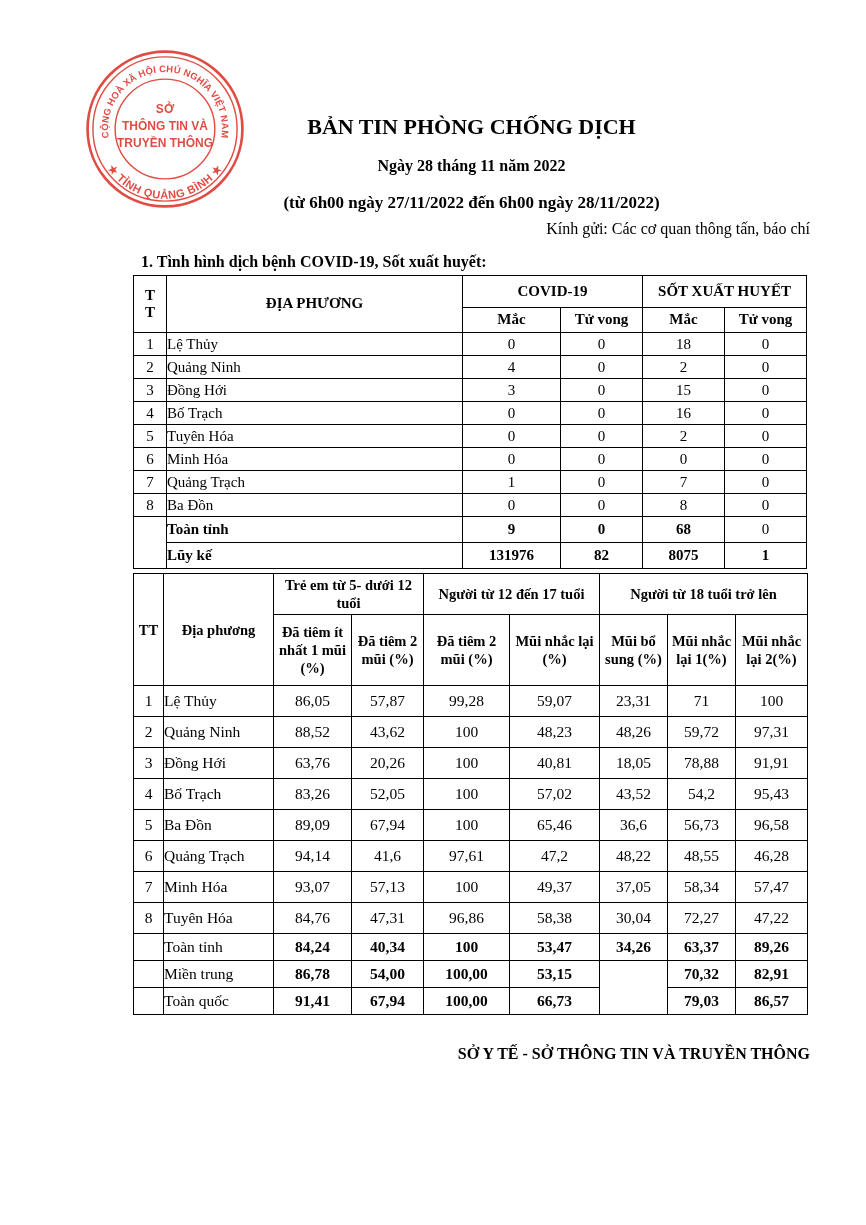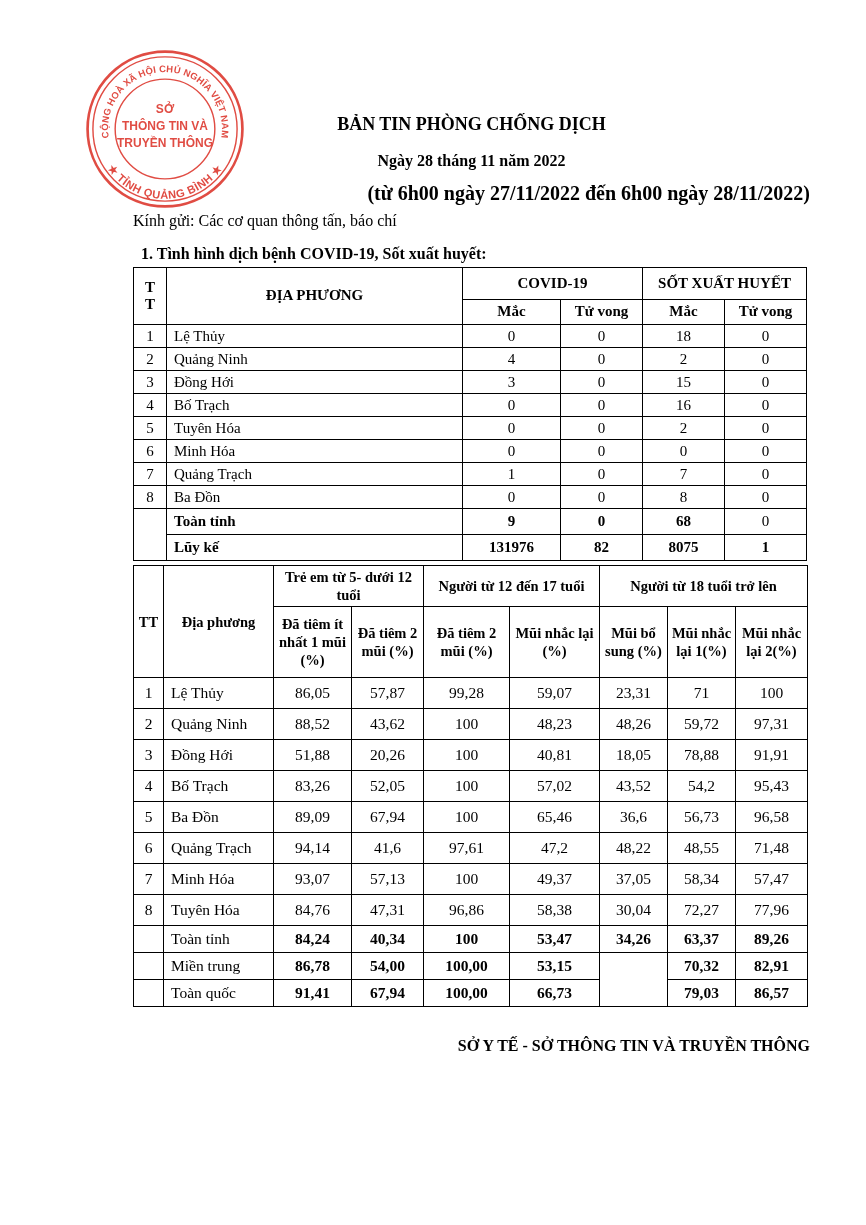--- a/index.html
+++ b/index.html
@@ -16,33 +16,33 @@
   .hdr-left { width:300px; text-align:center; font-size:15px; line-height:1.3; padding-top:3px; }
   .hdr-right { flex:1; text-align:center; font-size:15px; line-height:1.3; }
   .hdr-right .motto { font-size:16px; margin-top:2px; }
   .vmark { font-size:11px; margin-top:1px; }
 
   
   .stamp-wrap { position:absolute; left:76px; top:40px; width:178px; height:178px; z-index:2; pointer-events:none; opacity:.87; }
   .stamp-wrap svg { color: var(--stamp-red, #dc3228); font-family:"Liberation Sans", sans-serif; }
 
   
-  .title-main { text-align:center; font-size:18px; font-weight:bold; margin-top:38px; }
+  .title-main { text-align:center; font-size:22px; font-weight:bold; margin-top:38px; }
   .title-date { text-align:center; font-size:16px; font-weight:bold; margin-top:17px; }
-  .title-range { text-align:right; font-size:20px; font-weight:bold; margin-top:12px; }
-  .recipient { text-align:left; font-size:16px; margin-top:7px; }
+  .title-range { text-align:center; font-size:17px; font-weight:bold; margin-top:18px; }
+  .recipient { text-align:right; font-size:16px; margin-top:7px; }
   .section-heading { font-size:16px; font-weight:bold; margin-top:15px; padding-left:8px; }
   .section-heading.second { margin-top:42px; }
 
   
   table { border-collapse:collapse; table-layout:fixed; margin-top:4px; }
   td, th { border:1.5px solid #000; vertical-align:middle; overflow:hidden; }
   th { font-weight:bold; text-align:center; }
   td.c { text-align:center; }
-  td.l { text-align:left; padding-left:7px; }
+  td.l { text-align:left; padding-left:0; }
 
   .t1 { width:673px; font-size:15px; }
   .t1 th { font-size:15px; line-height:1.15; }
   .t1 .gh { height:32px; }
   .t1 .sh th { height:22px; }
   .t1 td { height:20px; }
   .t1 tr.sum td { height:23px; }
   .tt-stack { white-space:pre-line; line-height:1.1; }
 
   .t2 { width:674px; font-size:15.5px; }
@@ -243,21 +243,21 @@
           <td class="c">43,62</td>
           <td class="c">100</td>
           <td class="c">48,23</td>
           <td class="c">48,26</td>
           <td class="c">59,72</td>
           <td class="c">97,31</td>
         </tr>
         <tr>
           <td class="c">3</td>
           <td class="l">Đồng Hới</td>
-          <td class="c">51,88</td>
+          <td class="c">63,76</td>
           <td class="c">20,26</td>
           <td class="c">100</td>
           <td class="c">40,81</td>
           <td class="c">18,05</td>
           <td class="c">78,88</td>
           <td class="c">91,91</td>
         </tr>
         <tr>
           <td class="c">4</td>
           <td class="l">Bố Trạch</td>
@@ -282,21 +282,21 @@
         </tr>
         <tr>
           <td class="c">6</td>
           <td class="l">Quảng Trạch</td>
           <td class="c">94,14</td>
           <td class="c">41,6</td>
           <td class="c">97,61</td>
           <td class="c">47,2</td>
           <td class="c">48,22</td>
           <td class="c">48,55</td>
-          <td class="c">71,48</td>
+          <td class="c">46,28</td>
         </tr>
         <tr>
           <td class="c">7</td>
           <td class="l">Minh Hóa</td>
           <td class="c">93,07</td>
           <td class="c">57,13</td>
           <td class="c">100</td>
           <td class="c">49,37</td>
           <td class="c">37,05</td>
           <td class="c">58,34</td>
@@ -304,21 +304,21 @@
         </tr>
         <tr>
           <td class="c">8</td>
           <td class="l">Tuyên Hóa</td>
           <td class="c">84,76</td>
           <td class="c">47,31</td>
           <td class="c">96,86</td>
           <td class="c">58,38</td>
           <td class="c">30,04</td>
           <td class="c">72,27</td>
-          <td class="c">77,96</td>
+          <td class="c">47,22</td>
         </tr>
         <tr class="sum">
           <td class="c"></td>
           <td class="l">Toàn tỉnh</td>
           <td class="c bold">84,24</td>
           <td class="c bold">40,34</td>
           <td class="c bold">100</td>
           <td class="c bold">53,47</td>
           <td class="c bold">34,26</td>
           <td class="c bold">63,37</td>

